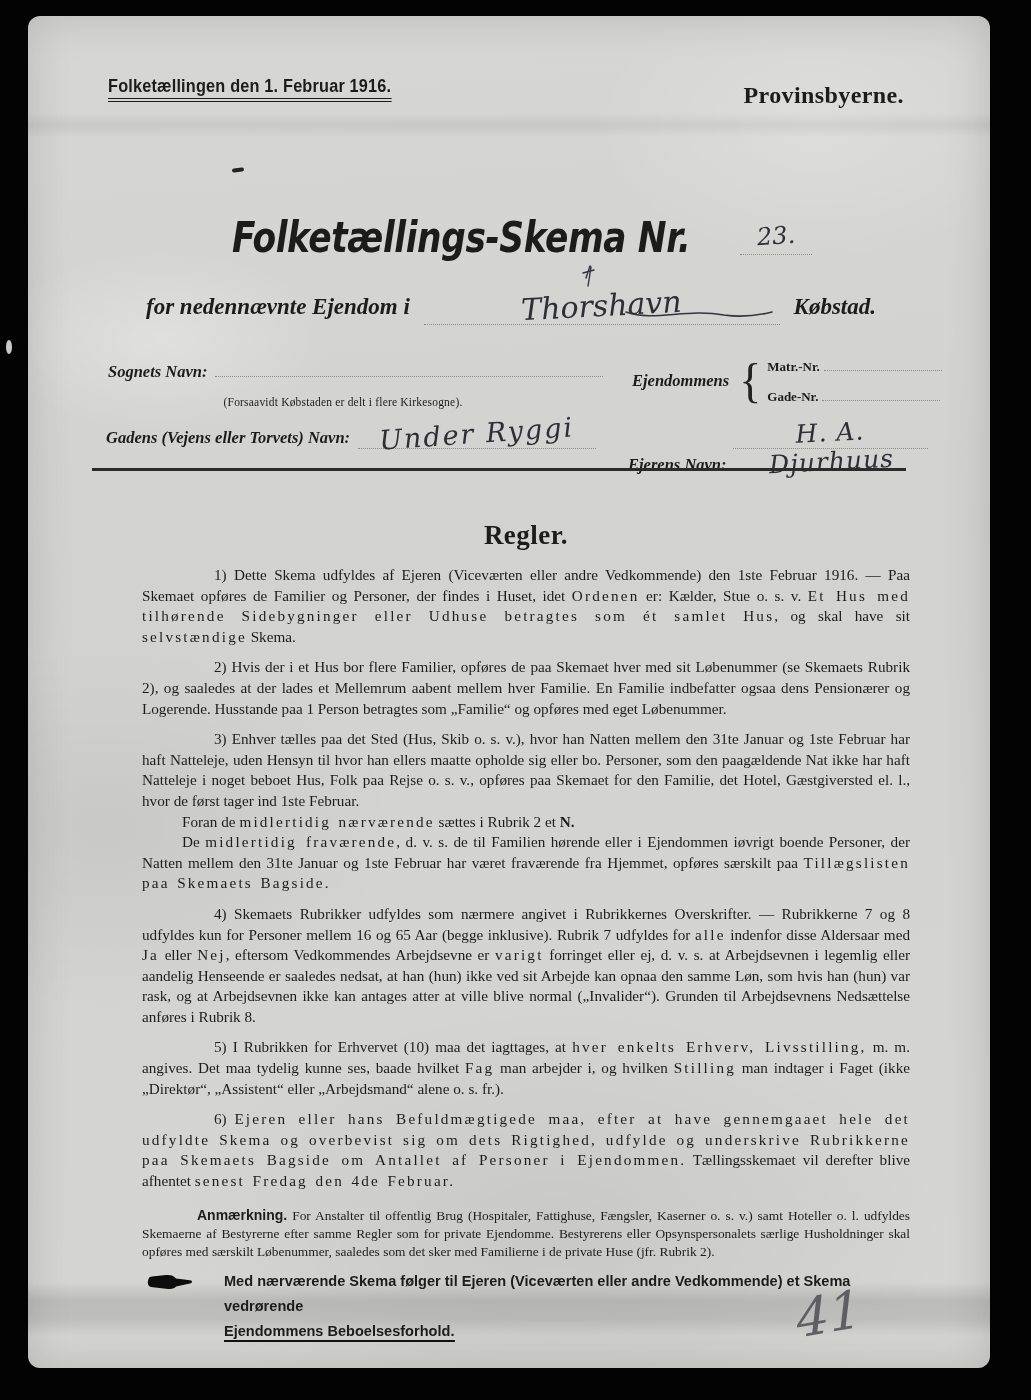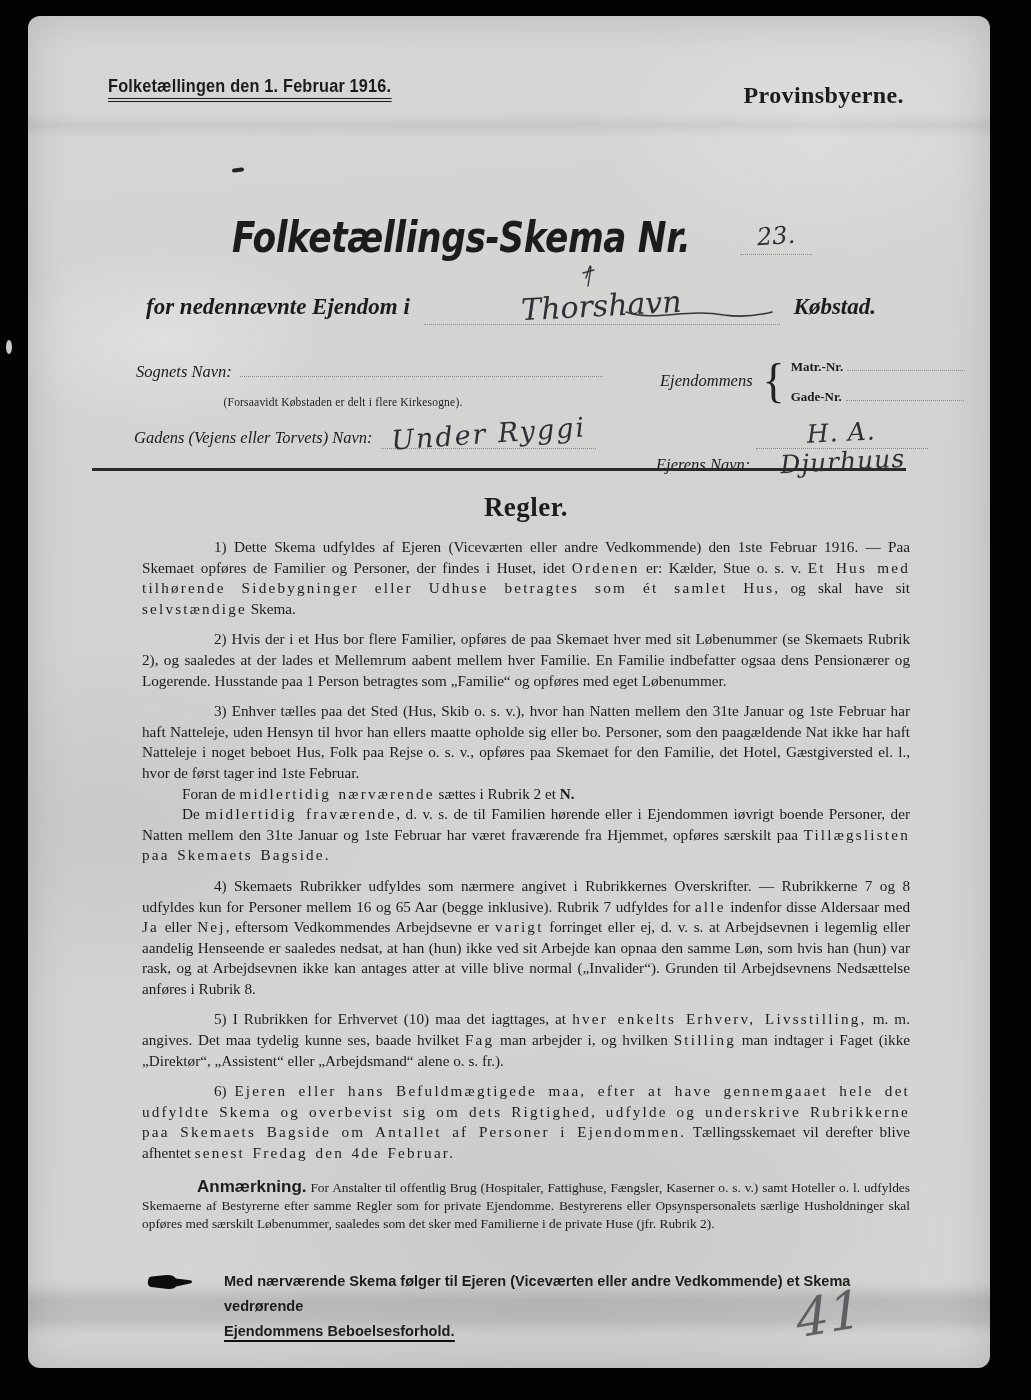--- a/index.html
+++ b/index.html
@@ -36,48 +36,48 @@
   .title-no .hand{font-size:24px;transform:rotate(-4deg);}
 
   .subtitle-row{position:absolute;left:118px;right:114px;top:270px;display:flex;align-items:baseline;}
   .sub-label,.sub-suffix{font-weight:700;font-style:italic;font-size:23px;white-space:nowrap;}
   .sub-fill{flex:1;margin:0 14px;border-bottom:1.5px dotted #8a8a8c;text-align:center;position:relative;height:38px;}
   .sub-fill .hand{font-size:30px;transform:rotate(-3deg);position:relative;top:2px;}
   .sub-flourish{position:absolute;right:6px;bottom:2px;}
   .sub-caret{position:absolute;left:44%;top:-22px;}
 
   .frow{position:absolute;display:flex;align-items:baseline;}
-  .flabel{font-weight:400;font-style:italic;font-size:16.5px;white-space:nowrap;margin-left:28px;}
+  .flabel{font-weight:700;font-style:italic;font-size:16.5px;white-space:nowrap;}
   .dotline{border-bottom:1.5px dotted #8a8a8c;display:inline-block;height:14px;}
   .r1-left{left:80px;top:346px;width:495px;}
   .r1-left .dotline{flex:1;margin-left:8px;}
   .note-small{position:absolute;left:150px;top:380px;width:330px;text-align:center;
               font-weight:400;font-size:11.5px;letter-spacing:.2px;}
   .r1-right{left:604px;top:340px;align-items:center;}
   .brace{font-size:46px;font-weight:400;color:#222;margin:0 6px 0 10px;transform:scaleY(1.05);display:inline-block;line-height:0;}
   .stack{display:flex;flex-direction:column;gap:11px;}
   .stack .srow{display:flex;align-items:baseline;font-weight:700;font-size:13px;}
   .stack .dotline{width:118px;margin-left:4px;}
   .r2-left{left:78px;top:402px;width:490px;}
   .r2-fill{flex:1;margin-left:8px;border-bottom:1.5px dotted #8a8a8c;text-align:center;height:30px;}
   .r2-fill .hand{font-size:27px;transform:rotate(-4deg);letter-spacing:2px;}
   .r2-right{left:600px;top:402px;width:300px;}
   .r2-right .owner-fill{flex:1;margin-left:6px;border-bottom:1.5px dotted #8a8a8c;height:30px;text-align:center;}
   .r2-right .hand{font-size:25px;transform:rotate(-3deg);letter-spacing:1px;}
 
   .rule-hr{position:absolute;left:64px;top:452px;width:814px;height:3px;background:#2b2b2b;}
 
-  .rules{position:absolute;left:114px;top:476px;width:768px;}
+  .rules{position:absolute;left:114px;top:504px;width:768px;}
   .rules h2{margin:0 0 14px 0;text-align:center;font-size:27px;letter-spacing:.5px;font-weight:700;}
   .para{margin:10px 0 0 0;font-size:15.2px;line-height:20.6px;text-align:justify;text-indent:72px;}
   .para.first{margin-top:2px;}
   .para.sub{margin-top:0;text-indent:40px;}
   .g{letter-spacing:2.2px;word-spacing:1.5px;}
   .bb{font-weight:700;}
-  .sf{font-family:"Liberation Sans",sans-serif;font-size:17px;}
+  .sf{font-family:"Liberation Sans",sans-serif;font-size:14px;}
   .para.anm{margin-top:14px;font-size:13.4px;line-height:18.2px;text-indent:55px;}
 
   .footer{position:absolute;left:116px;top:1252px;width:730px;display:flex;align-items:flex-start;gap:28px;}
   .manicule{margin-top:4px;flex:0 0 52px;}
   .foot-text{font-family:"Liberation Sans",sans-serif;font-weight:700;font-size:15px;line-height:25px;
              transform:scaleX(.97);transform-origin:left;}
   .foot-text .ul{border-bottom:2px solid #111;padding-bottom:1px;}
 
   .pagenum{position:absolute;left:768px;top:1268px;font-family:"DejaVu Serif",serif;font-style:italic;
            font-size:52px;color:#54545a;transform:rotate(-10deg) skewX(-6deg);opacity:.9;}

